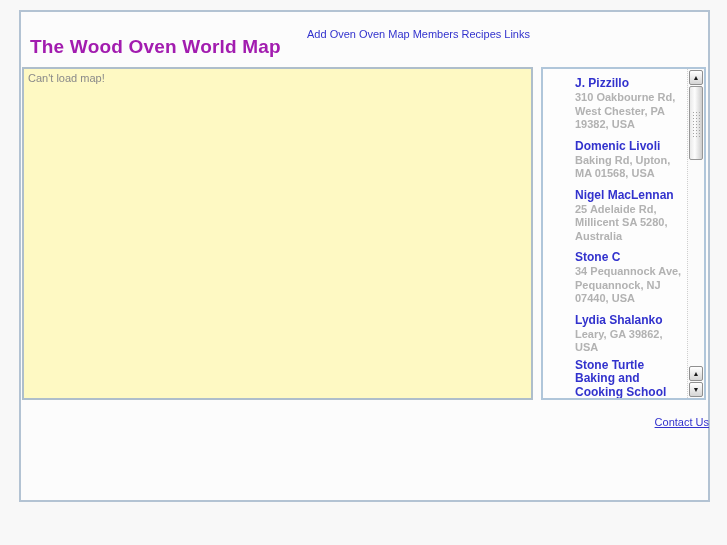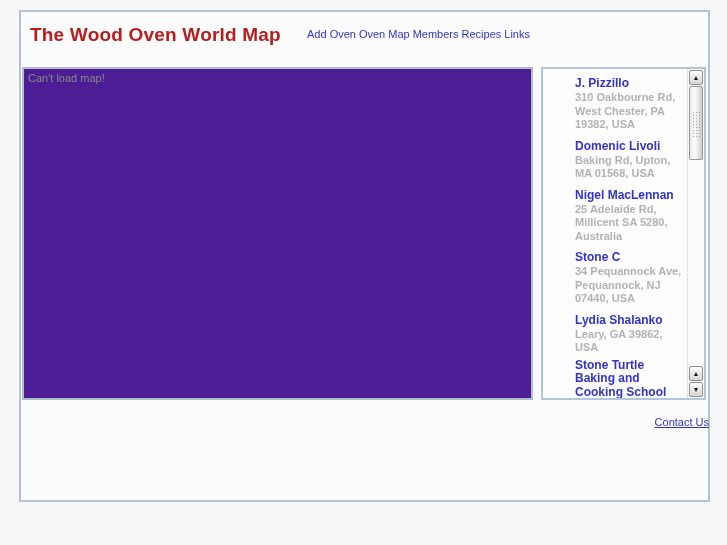--- a/index.html
+++ b/index.html
@@ -11,38 +11,38 @@
   }
   .container {
     position: absolute;
     left: 19px; top: 10px;
     width: 691px; height: 492px;
     border: 2px solid #b3c3d3;
     background: #fcfcfc;
   }
   
   .page-title {
-    position: absolute; left: 9px; top: 12px;
+    position: absolute; left: 9px; top: 24px;
     font-size: 19px; font-weight: bold;
-    color: #b91c1c; letter-spacing: 0.2px;
+    color: #a21caf; letter-spacing: 0.2px;
   }
   .nav {
     position: absolute; left: 286px; top: 16px;
     font-size: 11px; white-space: nowrap;
   }
   .nav a {
     color: #3232cd; 
     margin-right: 3px; cursor: pointer;
   }
   
   .map-box {
     position: absolute; left: 1px; top: 55px;
     width: 511px; height: 333px;
     border: 2px solid #aebecb;
-    background: #4c1d95;
+    background: #fef9c3;
   }
   .map-error {
     position: absolute; left: 4px; top: 3px;
     font-size: 11px; color: #8a8a8a;
   }
   
   .list-box {
     position: absolute; left: 520px; top: 55px;
     width: 165px; height: 333px;
     border: 2px solid #b0c6da;

